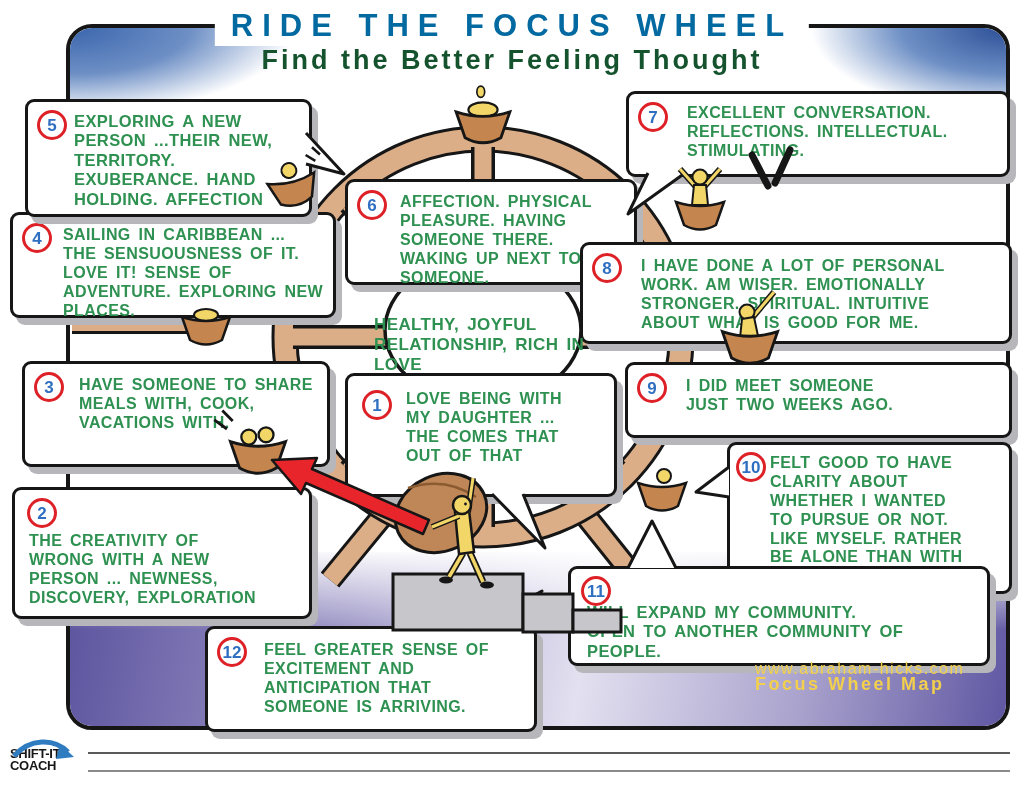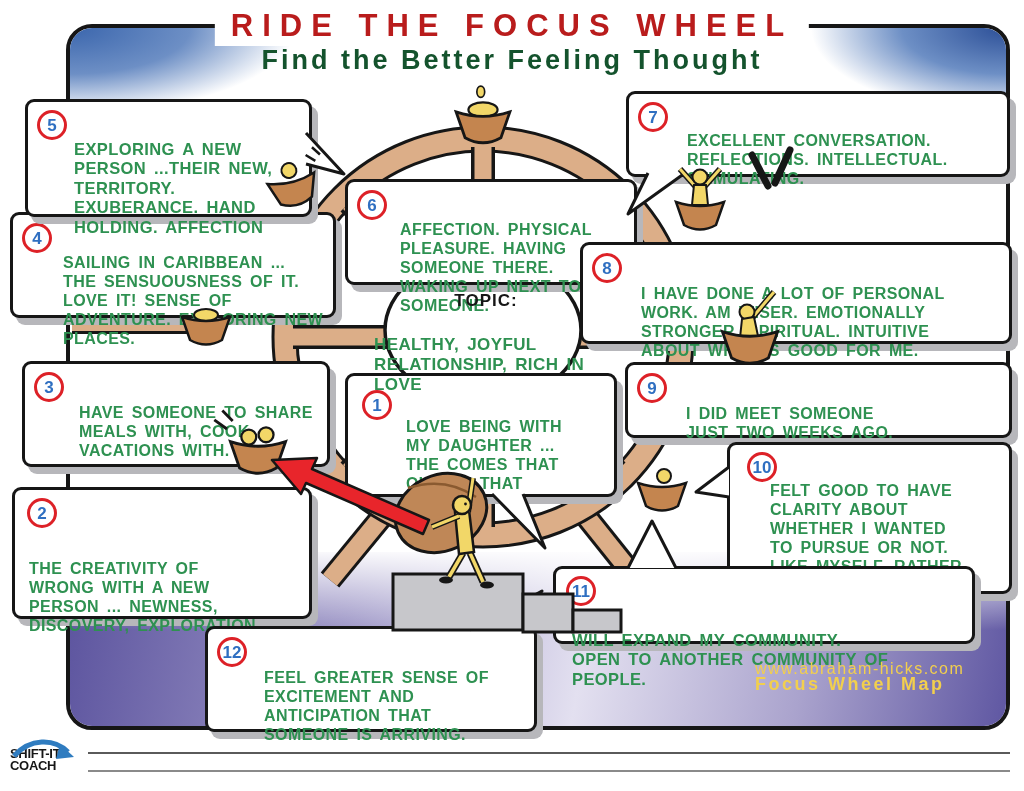--- a/index.html
+++ b/index.html
@@ -11,50 +11,50 @@
   .corner-tl{position:absolute;left:0;top:0;width:280px;height:100px;
        background:radial-gradient(ellipse 300px 115px at 0% 0%, #3b66ad 0%, #6d8fc5 40%, rgba(255,255,255,0) 75%);}
   .corner-tr{position:absolute;right:0;top:0;width:240px;height:100px;
        background:radial-gradient(ellipse 260px 115px at 100% 0%, #2c4f97 0%, #6d8fc5 40%, rgba(255,255,255,0) 75%);}
   .band-bottom{position:absolute;left:0;bottom:0;width:100%;height:174px;
        background:
         linear-gradient(to top, rgba(255,255,255,0) 55%, rgba(255,255,255,.95) 100%),
         linear-gradient(100deg, #5b539e 0%, #9c95c6 30%, #e3e0f0 55%, #aaa3cd 78%, #5f57a2 100%);}
   
   .title{position:absolute;top:6px;left:50%;transform:translateX(-50%);z-index:40;
-       background:#fff;padding:2px 16px;color:#b91c1c;font-weight:bold;font-size:31px;
+       background:#fff;padding:2px 16px;color:#0369a1;font-weight:bold;font-size:31px;
        letter-spacing:9px;white-space:nowrap;}
   .subtitle{position:absolute;top:45px;left:50%;transform:translateX(-50%);z-index:40;
        color:#14532d;font-weight:bold;font-size:27px;letter-spacing:3px;white-space:nowrap;}
   
   .underlay{position:absolute;left:0;top:0;width:1024px;height:791px;z-index:5;pointer-events:none;}
   .overlay{position:absolute;left:0;top:0;width:1024px;height:791px;z-index:30;pointer-events:none;}
   
   .hub-topic{position:absolute;left:374px;top:291px;width:224px;z-index:21;font-weight:bold;}
   .hub-topic .tlabel{display:block;text-align:center;color:#161616;font-size:17px;letter-spacing:1px;}
   .hub-topic .ttext{display:block;color:#2e9151;font-size:17px;line-height:1.18;letter-spacing:.4px;word-spacing:3px;margin-top:24px;}
   
   .bubble{position:absolute;background:#fff;border:3px solid #161616;border-radius:9px;
        box-shadow:6px 7px 0 #b7b7bb;z-index:20;color:#2e9151;font-weight:bold;font-size:16px;
        line-height:1.18;letter-spacing:.4px;word-spacing:3px;box-sizing:border-box;}
-  .btext{display:block;margin-top:28px;}
+  .btext{display:block;}
   .badge{position:absolute;top:8px;left:9px;width:30px;height:30px;border:3px solid #dd2127;
        border-radius:50%;color:#2f6fc1;font-size:17px;line-height:26px;text-align:center;
        background:#fff;box-sizing:border-box;letter-spacing:0;word-spacing:0;}
   .b1{left:345px;top:373px;width:272px;height:124px;} .b1 .btext{padding:14px 24px 8px 58px;} .b1 .badge{top:14px;left:14px;}
   .b2{left:12px;top:487px;width:300px;height:132px;} .b2 .btext{padding:42px 38px 8px 14px;} .b2 .badge{top:8px;left:12px;}
   .b3{left:22px;top:361px;width:308px;height:106px;} .b3 .btext{padding:12px 8px 8px 54px;}
   .b4{left:10px;top:212px;width:326px;height:106px;} .b4 .btext{padding:11px 8px 8px 50px;}
   .b5{left:25px;top:99px;width:287px;height:118px;font-size:16.5px;} .b5 .btext{padding:10px 30px 8px 46px;}
   .b6{left:345px;top:179px;width:292px;height:106px;} .b6 .btext{padding:11px 10px 8px 52px;}
   .b7{left:626px;top:91px;width:384px;height:86px;} .b7 .btext{padding:10px 8px 8px 58px;}
   .b8{left:580px;top:242px;width:432px;height:102px;} .b8 .btext{padding:12px 56px 8px 58px;}
   .b9{left:625px;top:362px;width:387px;height:76px;} .b9 .btext{padding:12px 88px 8px 58px;}
-  .b10{left:727px;top:442px;width:285px;height:152px;} .b10 .btext{padding:9px 40px 8px 40px;} .b10 .badge{top:7px;left:17px;}
-  .b11{left:553px;top:566px;width:422px;height:78px;font-size:16.5px;} .b11 .btext{padding:34px 76px 8px 16px;} .b11 .badge{top:7px;left:10px;}
+  .b10{left:727px;top:442px;width:285px;height:152px;} .b10 .btext{padding:9px 40px 8px 40px;} .b10 .badge{top:7px;left:6px;}
+  .b11{left:568px;top:566px;width:422px;height:100px;font-size:16.5px;} .b11 .btext{padding:34px 76px 8px 16px;} .b11 .badge{top:7px;left:10px;}
   .b12{left:205px;top:626px;width:332px;height:106px;} .b12 .btext{padding:12px 28px 8px 56px;}
   
   .fw-label{position:absolute;left:755px;top:674px;z-index:25;color:#f2cf4d;font-weight:bold;
        font-size:18px;letter-spacing:2.5px;}
   .fw-site{position:absolute;left:755px;top:660px;z-index:25;color:#f2cf4d;font-weight:normal;
        font-size:16px;letter-spacing:1.5px;}
   .logo{position:absolute;left:10px;top:748px;z-index:25;color:#161616;font-weight:900;
        font-size:13px;line-height:.95;letter-spacing:-.3px;}
   .logo-arrow{position:absolute;left:4px;top:730px;z-index:26;}
   .sig1{position:absolute;left:88px;top:752px;width:922px;border-top:2px solid #5a5a5a;z-index:25;}
@@ -108,21 +108,20 @@
       </g>
 
       <ellipse cx="483" cy="330" rx="98" ry="73" fill="#ffffff" stroke="#161616" stroke-width="3.5"></ellipse>
     </g>
   </svg>
 
   <div class="title">RIDE THE FOCUS WHEEL</div>
   <div class="subtitle">Find the Better Feeling Thought</div>
 
   <div class="hub-topic">
-    <span class="tlabel">TOPIC:</span>
     <span class="ttext">HEALTHY, JOYFUL RELATIONSHIP, RICH IN LOVE</span>
   </div>
 
   <div class="bubble b1">
     <span class="badge">1</span>
     <span class="btext">LOVE BEING WITH MY DAUGHTER ... THE COMES THAT OUT OF THAT</span>
   </div>
   <div class="bubble b2">
     <span class="badge">2</span>
     <span class="btext">THE CREATIVITY OF WRONG WITH A NEW PERSON ... NEWNESS, DISCOVERY, EXPLORATION</span>

